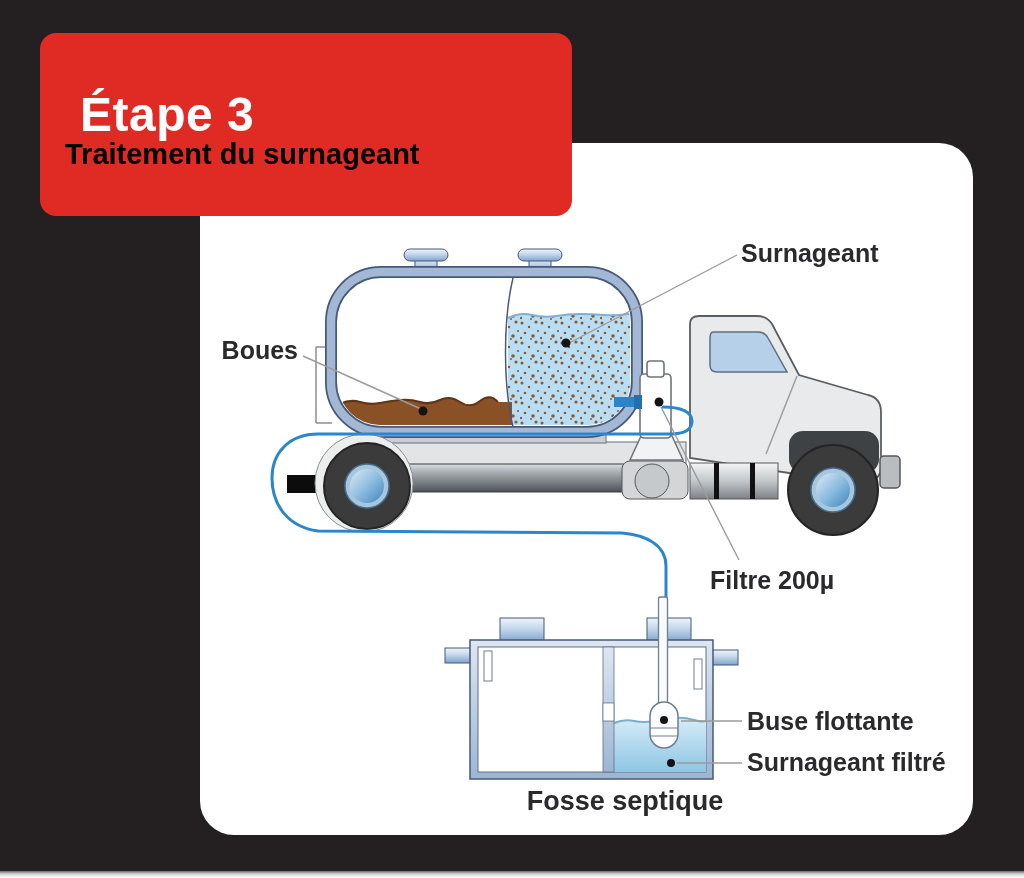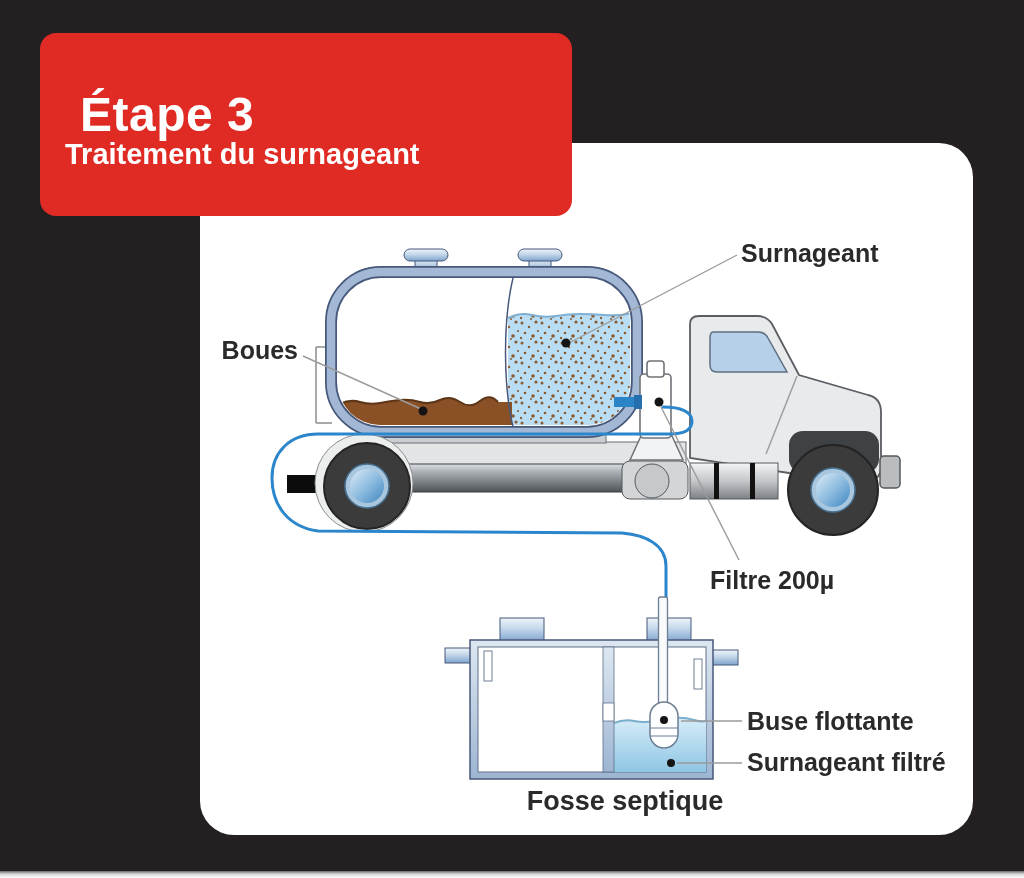--- a/index.html
+++ b/index.html
@@ -4,21 +4,21 @@
 <style>
   html,body{margin:0;padding:0;background:#241f20;}
   .stage{position:relative;width:1024px;height:878px;background:#241f20;overflow:hidden;
          font-family:"Liberation Sans",sans-serif;}
   .card{position:absolute;left:200px;top:143px;width:773px;height:692px;background:#ffffff;
         border-radius:34px;}
   .badge{position:absolute;left:40px;top:33px;width:532px;height:183px;border-radius:16px;
          background:#df2b24;z-index:5;}
   .badge h1{position:absolute;left:24px;top:38px;margin:16px;color:#fff;font-size:48px;
             font-weight:800;letter-spacing:.5px;}
-  .badge .sub{position:absolute;left:25px;top:103px;color:#ffffff;font-size:29px;font-weight:700;
+  .badge .sub{position:absolute;left:25px;top:103px;color:#000000;font-size:29px;font-weight:700;
               line-height:36px;}
   svg.diagram{position:absolute;left:0;top:0;z-index:2;}
   .bottom-strip{position:absolute;left:0;bottom:0;width:1024px;height:7px;
                 background:linear-gradient(to bottom,#6f6b6c 0%,#d9d9d9 45%,#ffffff 100%);z-index:6;}
   text.lbl{font-family:"Liberation Sans",sans-serif;font-weight:bold;fill:#2a2a2c;font-size:25px;}
   text.big{font-size:27px;}
 </style>
 </head>
 <body>
 

